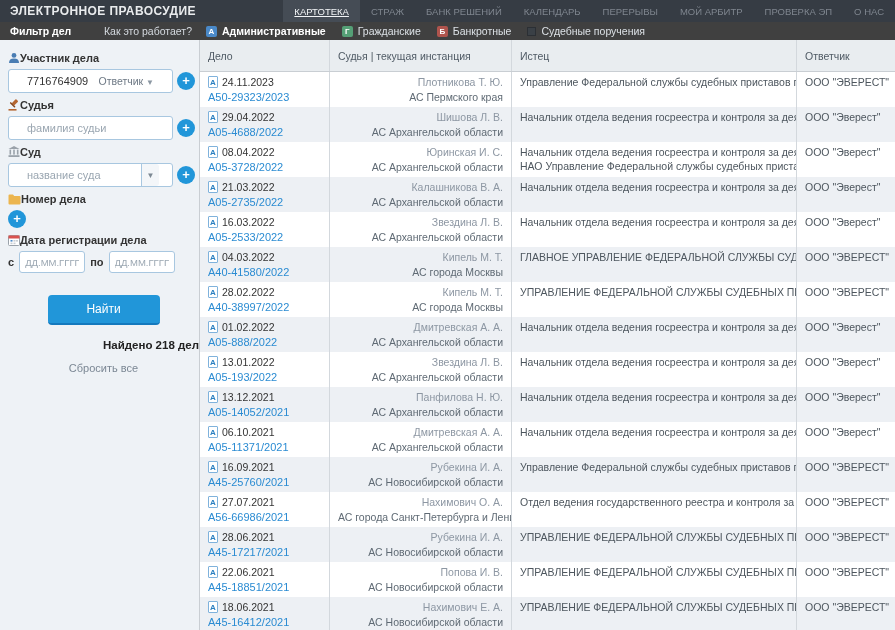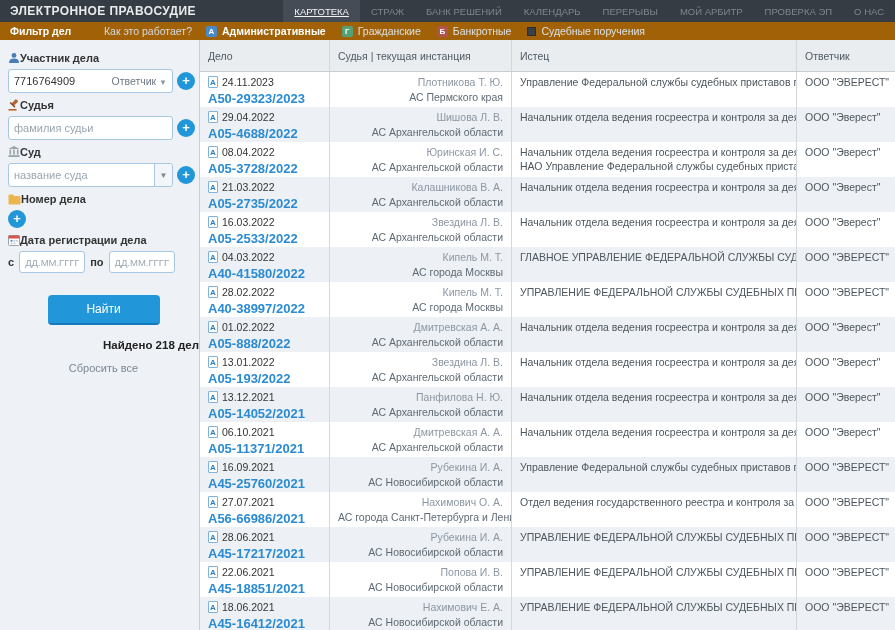--- a/index.html
+++ b/index.html
@@ -9,21 +9,21 @@
   
   .navbar { height:22px; background:#363c44; display:flex; align-items:stretch; }
   .brand { color:#e9ebed; font-size:12px; font-weight:bold; letter-spacing:.4px;
     padding:0 10px; display:flex; align-items:center; }
   .nav-menu { margin-left:auto; display:flex; }
   .nav-item { color:#7f868f; font-size:9.5px; padding:0 11px; display:flex;
     align-items:center; cursor:pointer; white-space:nowrap; }
   .nav-item.active { color:#f2f4f6; background:#454c55;text-decoration:underline; }
 
   
-  .filterbar { height:18px; background:#a16207; display:flex; 
+  .filterbar { height:18px; background:#404040; display:flex; 
     color:#fff; font-size:10.5px; }
   .fb-left { width:200px; display:flex; align-items:center; justify-content:space-between;
     padding:0 8px 0 10px; }
   .fb-title { font-weight:bold; }
   .fb-help { color:#d4d9df; cursor:pointer; }
   .fb-tabs { display:flex; align-items:center; gap:16px; padding-left:6px; }
   .fb-tab { display:flex; align-items:center; gap:5px; color:#dbe0e5; cursor:pointer; white-space:nowrap; }
   .fb-tab.active { color:#fff; font-weight:bold; }
   .fb-badge { width:11px; height:11px; border-radius:2px; color:#fff; font-size:8px;
     font-weight:bold; display:flex; align-items:center; justify-content:center; }
@@ -32,21 +32,21 @@
   
   .main { display:flex; height:590px; }
 
   
   .sidebar { width:200px; background:#eef2f6; border-right:1px solid #c9ced3;
     padding:7px 0 0 8px; flex-shrink:0; }
   .sb-label { display:flex; align-items:center; font-size:11px; font-weight:bold;
     color:#333; margin:5px 0 5px 0; }
   .sb-row { display:flex; align-items:center; gap:4px; margin-bottom:6px; }
   .inputbox { width:165px; height:24px; border:1px solid #a8c7e0; border-radius:3px;
-    background:#fff; display:flex; align-items:center; padding:0 5px; }
+    background:#fff; display:flex; align-items:center; padding:0 18px; }
   .inputbox input { border:none; outline:none; flex:1; min-width:0; font-size:11px;
     color:#333; font-family:"Liberation Sans", sans-serif; background:transparent; }
   .inputbox input::placeholder { color:#9aa6b1; }
   .role-sel { font-size:10.5px; color:#6d7884; white-space:nowrap; cursor:pointer; }
   .role-caret { color:#8b97a2; font-size:8px; }
   .sel-arrow { width:18px; align-self:stretch; margin:0 -5px 0 4px; border-left:1px solid #a8c7e0;
     background:#f3f6f9; display:flex; align-items:center; justify-content:center;
     color:#7c8893; font-size:8px; border-radius:0 3px 3px 0; cursor:pointer; }
   .plus-btn { width:18px; height:18px; border-radius:50%; background:#2196d9; color:#fff;
     border:none; font-size:13px; font-weight:bold; line-height:16px; text-align:center;
@@ -73,22 +73,22 @@
   .c3 { width:285px; flex-shrink:0; }
   .c4 { flex:1; border-right:none; }
   .trow { display:flex; height:35px; }
   .trow.alt { background:#edf0f4; }
   .td { padding:4px 8px 0 8px; border-right:1px solid #d3d8dd; overflow:hidden; }
   .td:last-child { border-right:none; }
   .delo-l1 { display:flex; align-items:center; gap:4px; font-size:10.5px; color:#333; }
   .a-badge { width:10px; height:12px; border:1px solid #7fb2dc; border-radius:1px; background:#fff;
     color:#2a7fc0; font-size:8px; font-weight:bold; display:flex; align-items:center;
     justify-content:center; flex-shrink:0; }
-  .case-link { display:block; font-size:13px; color:#2a8bd2; margin-top:3px;
-    text-decoration:none; white-space:nowrap;font-weight:bold; }
+  .case-link { display:block; font-size:11px; color:#2a8bd2; margin-top:3px;
+    text-decoration:none; white-space:nowrap; }
   .judge { font-size:10.5px; color:#8d97a3; white-space:nowrap; }
   .court { font-size:10.5px; color:#5f6a74; margin-top:3px; white-space:nowrap; }
   .pl-line { font-size:10.5px; color:#4d565e; white-space:nowrap; margin-bottom:2px; }
   .resp { font-size:10.5px; color:#4d565e; white-space:nowrap; }
 
   .icon { flex-shrink:0; }
 </style>
 </head>
 <body>
 

